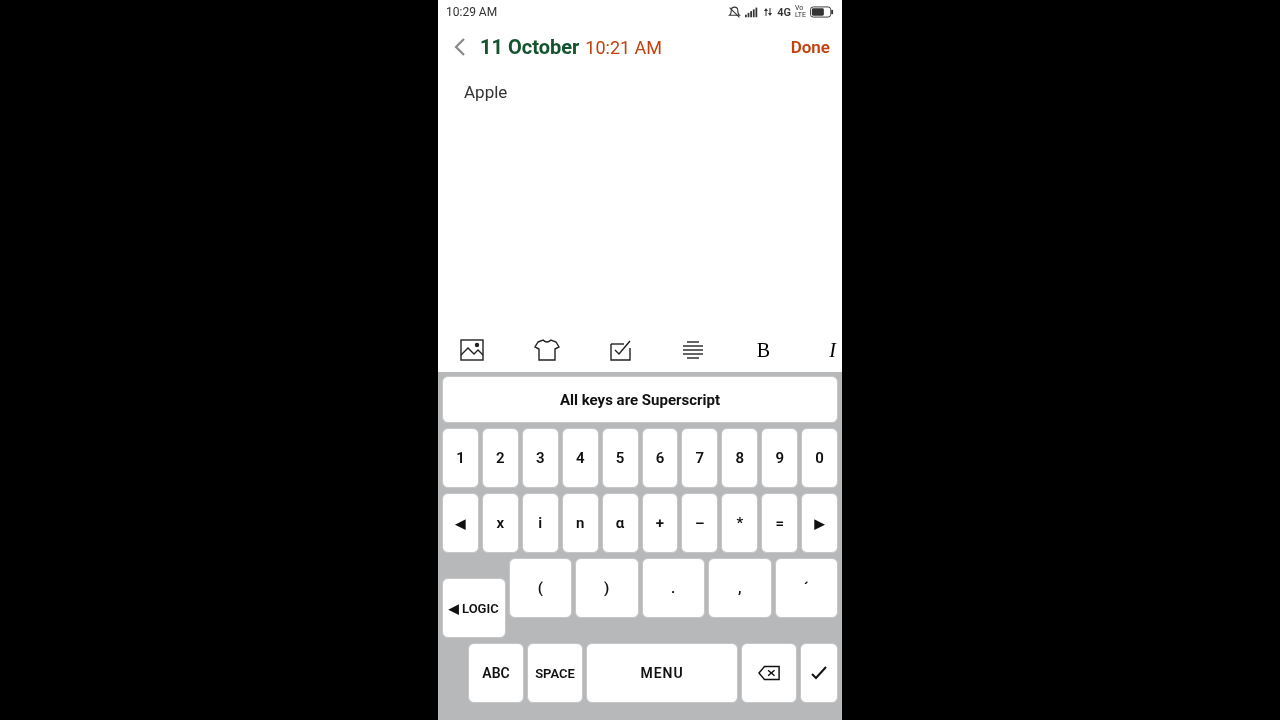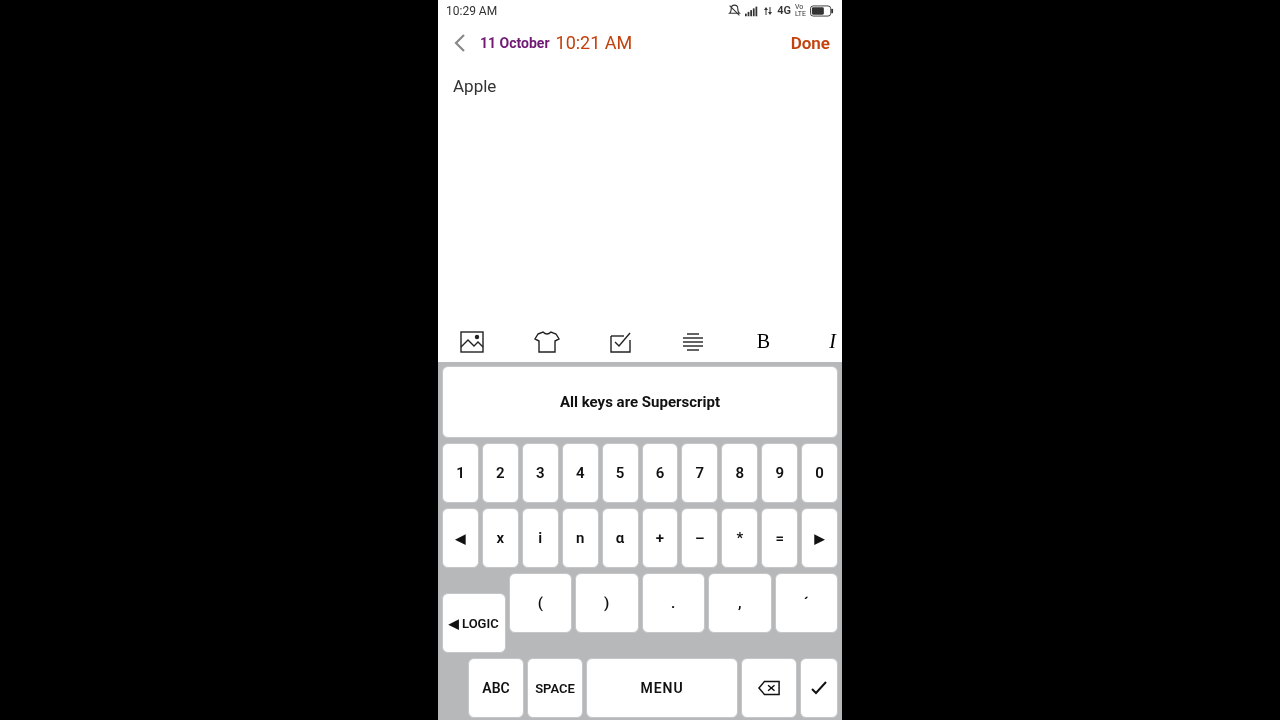--- a/index.html
+++ b/index.html
@@ -32,26 +32,26 @@
   }
   .status-right { display: flex; align-items: center; gap: 4px; }
   .status-right svg { display: block; }
   .nav {
     height: 46px;
     display: flex;
     align-items: center;
     padding: 0 12px 0 8px;
   }
   .back { width: 28px; display:flex; align-items:center; justify-content:center; }
-  .title { font-size: 14px; font-weight: 700; color: #701a75; margin-left: 6px; }
+  .title { font-size: 20px; font-weight: 700; color: #14532d; margin-left: 6px; }
   .time  { font-size: 18px; color: #c2410c; margin-left: 6px; }
   .done  { margin-left: auto; font-size: 17px; font-weight: 600; color: #c2410c; text-align: right; }
   .note-body {
     flex: 0 0 auto;
-    padding: 12px 15px;
+    padding: 12px 26px;
     height: 258px;
     font-size: 17px;
     color: #333;
   }
   .toolbar {
     height: 44px;
     display: flex;
     align-items: center;
     justify-content: flex-start;
     padding-left: 22px;
@@ -65,21 +65,21 @@
     background: #b7b8ba;
     display: flex;
     flex-direction: column;
     padding: 4px 4px 2px 4px;
     gap: 5px;
   }
   .hint {
     background: #fff;
     border: 1px solid #c5c6c8;
     border-radius: 6px;
-    height: 72px;
+    height: 47px;
     display: flex;
     align-items: center;
     justify-content: center;
     font-size: 15px;
     font-weight: 700;
     color: #111;
   }
   .krow { display: flex; gap: 3px; }
   .key {
     background: #fff;

